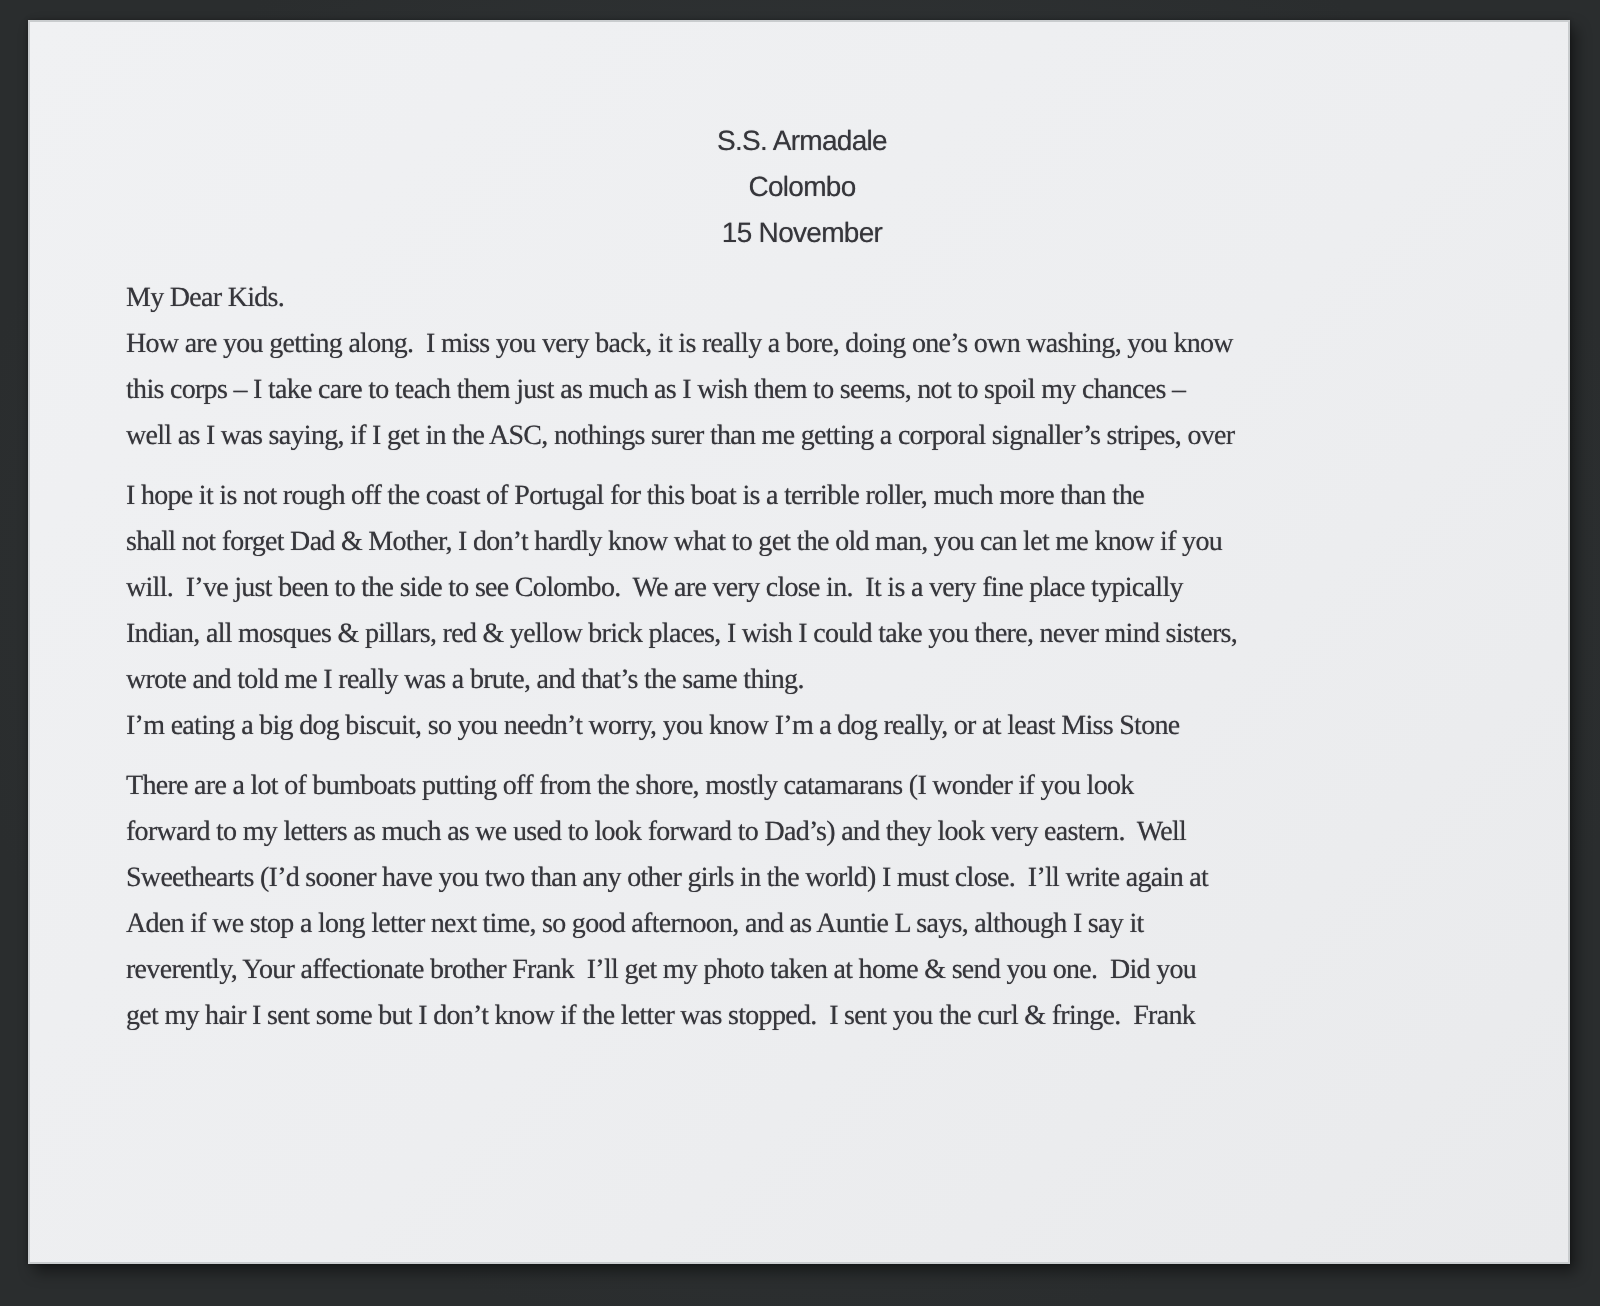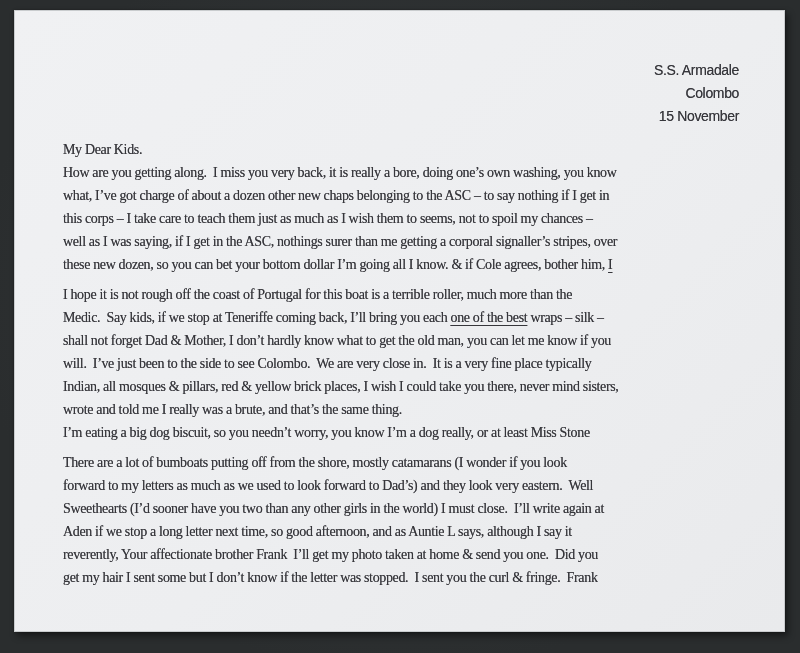--- a/index.html
+++ b/index.html
@@ -27,21 +27,21 @@
     border: 1px solid #c9ccce;
     box-shadow: 3px 4px 7px rgba(0,0,0,0.45), 0 0 2px rgba(0,0,0,0.3);
     padding: 48px 45px 0 48px;
     color: var(--ink, #36363b);
     font-size: 14px;
     letter-spacing: -0.35px;
     line-height: 23px;
     text-shadow: 0 0 0.4px rgba(45,45,50,0.65);
   }
   .letter-header {
-    text-align: right;
+    text-align: center;
     margin-bottom: 10px;
   }
   .paragraph {
     margin: 0 0 7px 0;
     font-family: Liberation Serif, serif;
   }
   .line {
     white-space: pre;
   }
   .u {
@@ -57,28 +57,25 @@
   <div class="paper">
     <div class="letter-header">
         <div class="line">S.S. Armadale</div>
         <div class="line">Colombo</div>
         <div class="line">15 November</div>
       </div>
     <div class="letter-body">
         <div class="paragraph">
           <div class="line"><span>My Dear Kids.</span></div>
           <div class="line"><span>How are you getting along.  I miss you very back, it is really a bore, doing one’s own washing, you know</span></div>
-          <div class="line"><span>what, I’ve got charge of about a dozen other new chaps belonging to the ASC – to say nothing if I get in</span></div>
           <div class="line"><span>this corps – I take care to teach them just as much as I wish them to seems, not to spoil my chances –</span></div>
           <div class="line"><span>well as I was saying, if I get in the ASC, nothings surer than me getting a corporal signaller’s stripes, over</span></div>
-          <div class="line"><span>these new dozen, so you can bet your bottom dollar I’m going all I know. &amp; if Cole agrees, bother him, </span><span class="u">I</span></div>
         </div>
         <div class="paragraph">
           <div class="line"><span>I hope it is not rough off the coast of Portugal for this boat is a terrible roller, much more than the</span></div>
-          <div class="line"><span>Medic.  Say kids, if we stop at Teneriffe coming back, I’ll bring you each </span><span class="u">one of the best</span><span> wraps – silk –</span></div>
           <div class="line"><span>shall not forget Dad &amp; Mother, I don’t hardly know what to get the old man, you can let me know if you</span></div>
           <div class="line"><span>will.  I’ve just been to the side to see Colombo.  We are very close in.  It is a very fine place typically</span></div>
           <div class="line"><span>Indian, all mosques &amp; pillars, red &amp; yellow brick places, I wish I could take you there, never mind sisters,</span></div>
           <div class="line"><span>wrote and told me I really was a brute, and that’s the same thing.</span></div>
           <div class="line"><span>I’m eating a big dog biscuit, so you needn’t worry, you know I’m a dog really, or at least Miss Stone</span></div>
         </div>
         <div class="paragraph">
           <div class="line"><span>There are a lot of bumboats putting off from the shore, mostly catamarans (I wonder if you look</span></div>
           <div class="line"><span>forward to my letters as much as we used to look forward to Dad’s) and they look very eastern.  Well</span></div>
           <div class="line"><span>Sweethearts (I’d sooner have you two than any other girls in the world) I must close.  I’ll write again at</span></div>

